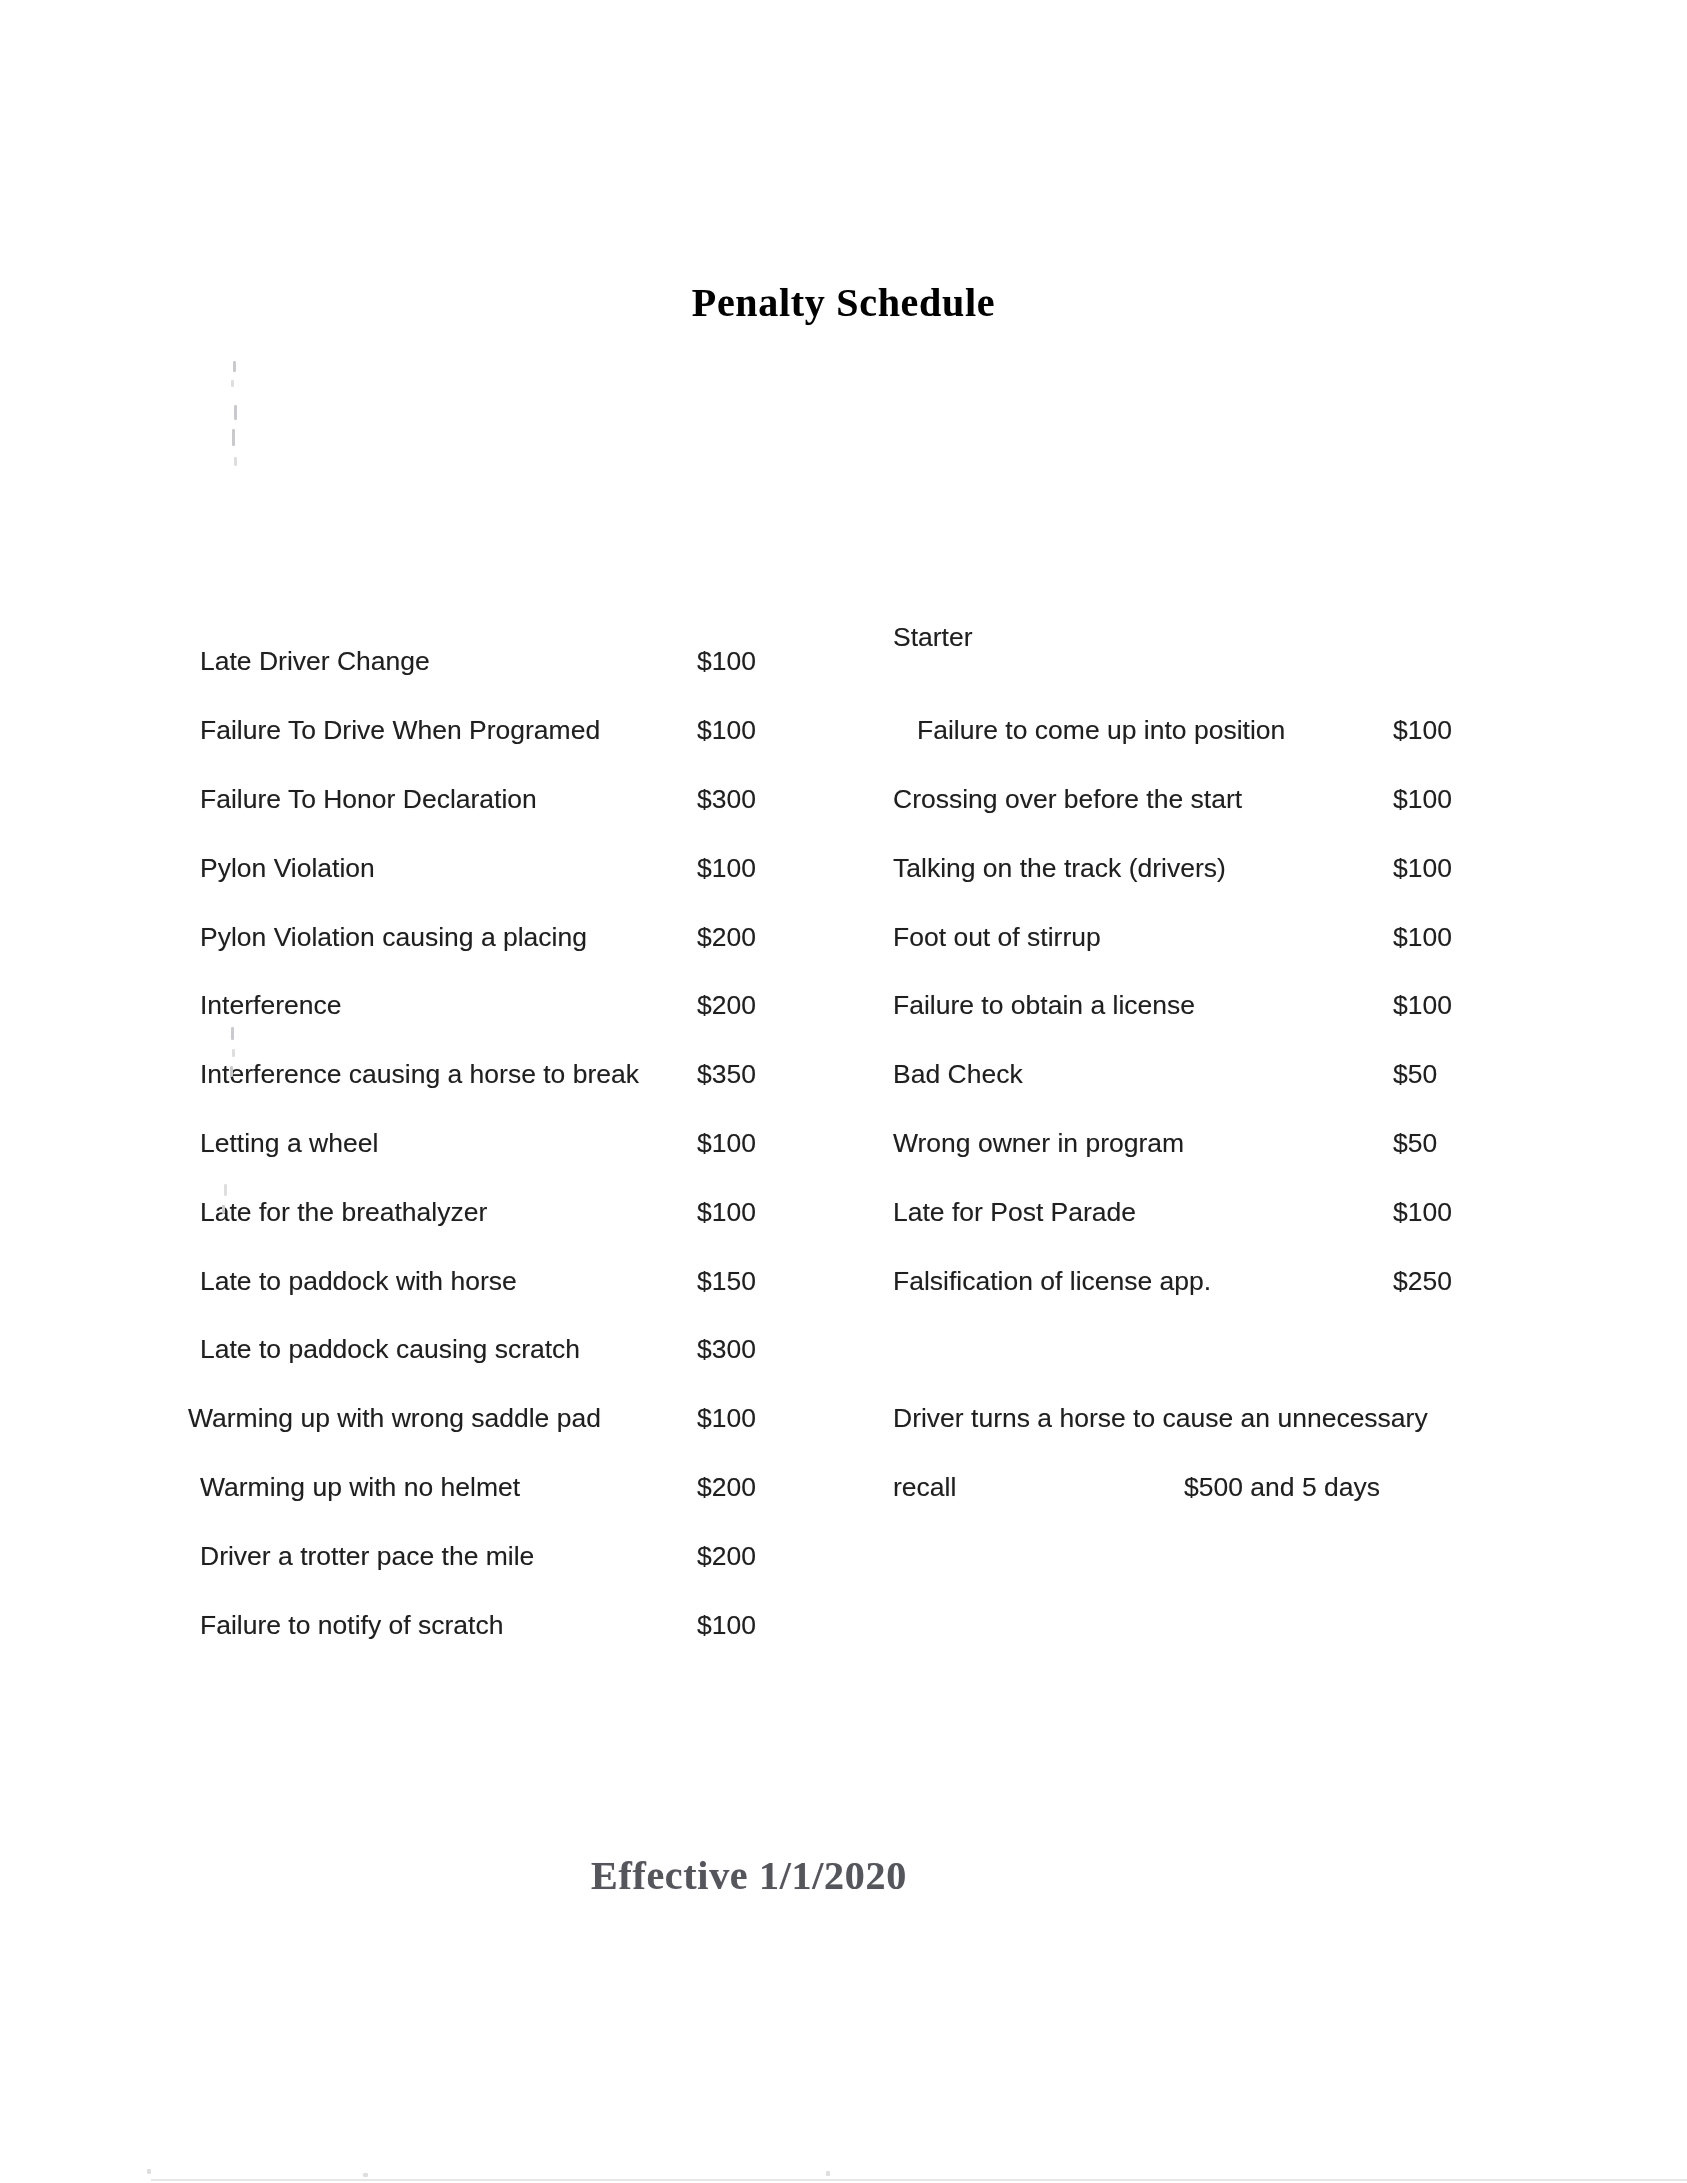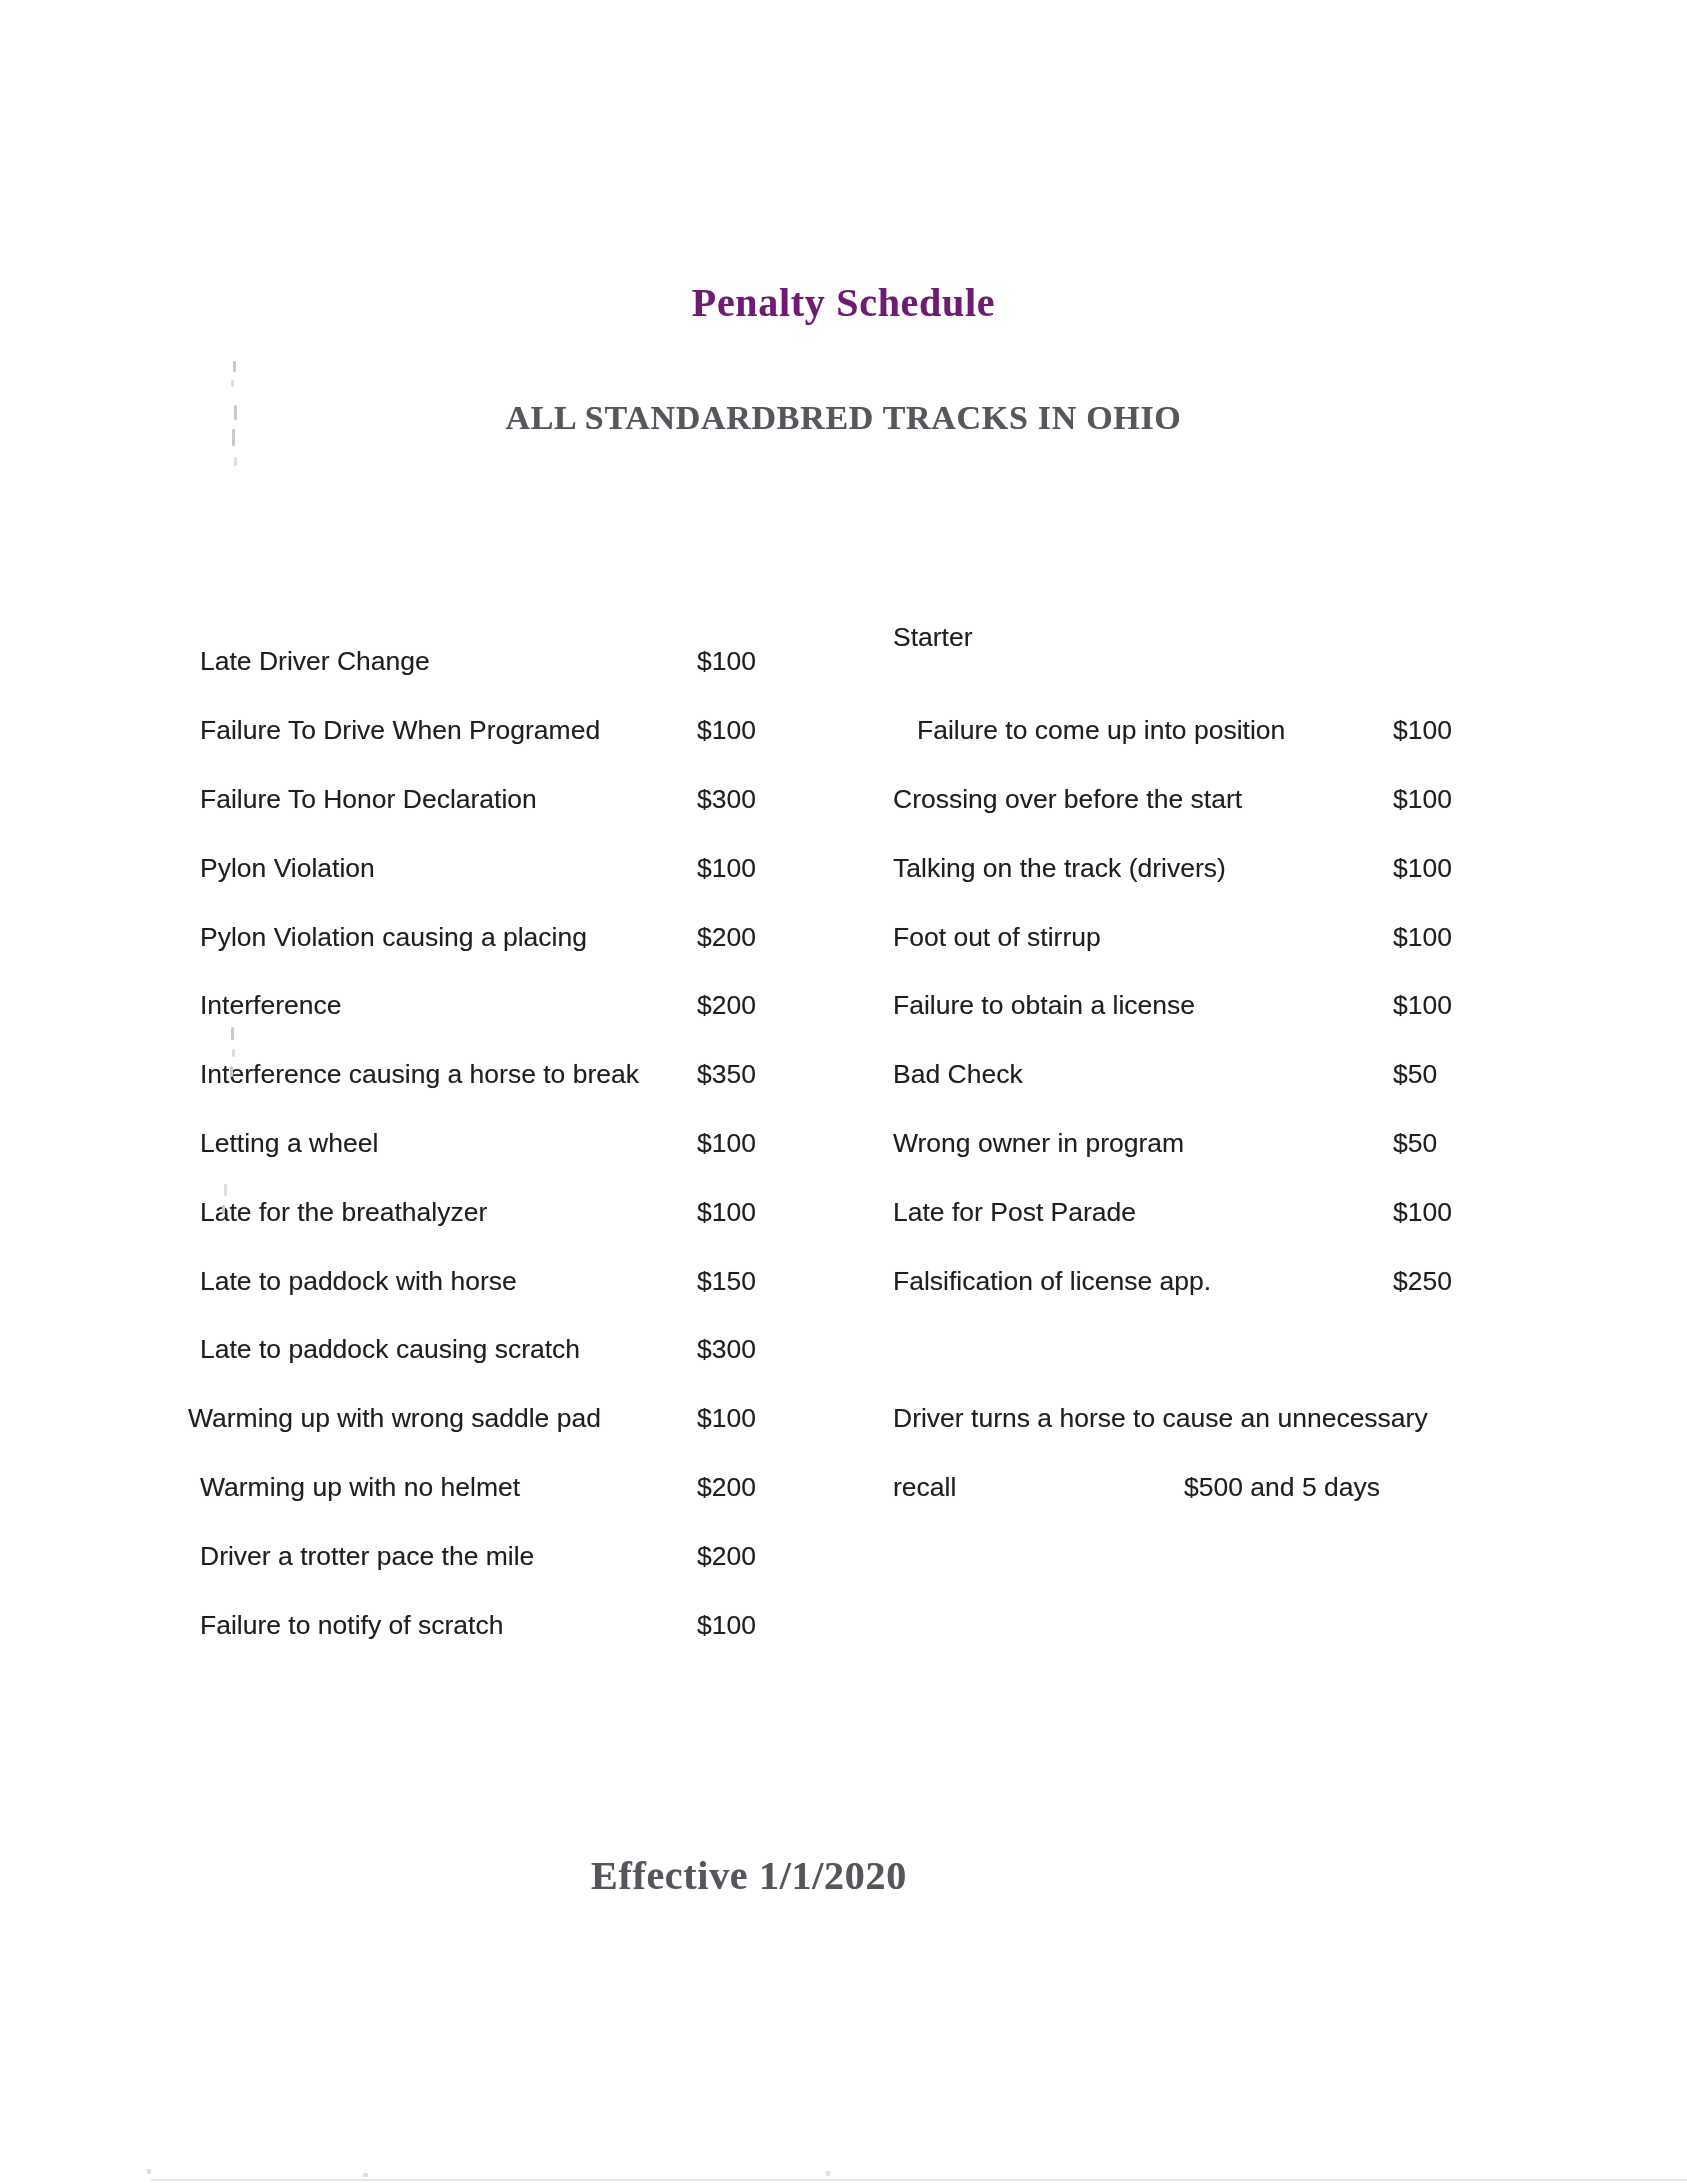--- a/index.html
+++ b/index.html
@@ -12,21 +12,21 @@
     font-family:"Liberation Sans",sans-serif;
   }
   .doc-title{
     position:absolute;
     top:283px;left:0;width:1687px;
     text-align:center;
     font-family:"Liberation Serif",serif;
     font-weight:bold;
     font-size:40px;
     line-height:1;
-    color:#701a75;
+    color:#000000;
     letter-spacing:0.7px;
     text-shadow:0 0 0.7px rgba(90,90,100,0.5);
   }
   .doc-subtitle{
     position:absolute;
     top:401px;left:0;width:1687px;
     text-align:center;
     font-family:"Liberation Serif",serif;
     font-weight:bold;
     font-size:34px;
@@ -72,21 +72,20 @@
     background:#e7e7ea;
   }
 </style>
 </head>
 <body>
 
 <div class="page">
 
   <div class="doc-title">Penalty Schedule</div>
 
-  <div class="doc-subtitle">ALL STANDARDBRED TRACKS IN OHIO</div>
 
   <div>
       <div class="row" style="top: 644px;">
         <span class="label" style="left: 200px;">Late Driver Change</span>
         <span class="amount" style="left: 697px;">$100</span>
       </div>
       <div class="row" style="top: 713px;">
         <span class="label" style="left: 200px;">Failure To Drive When Programed</span>
         <span class="amount" style="left: 697px;">$100</span>
       </div>

